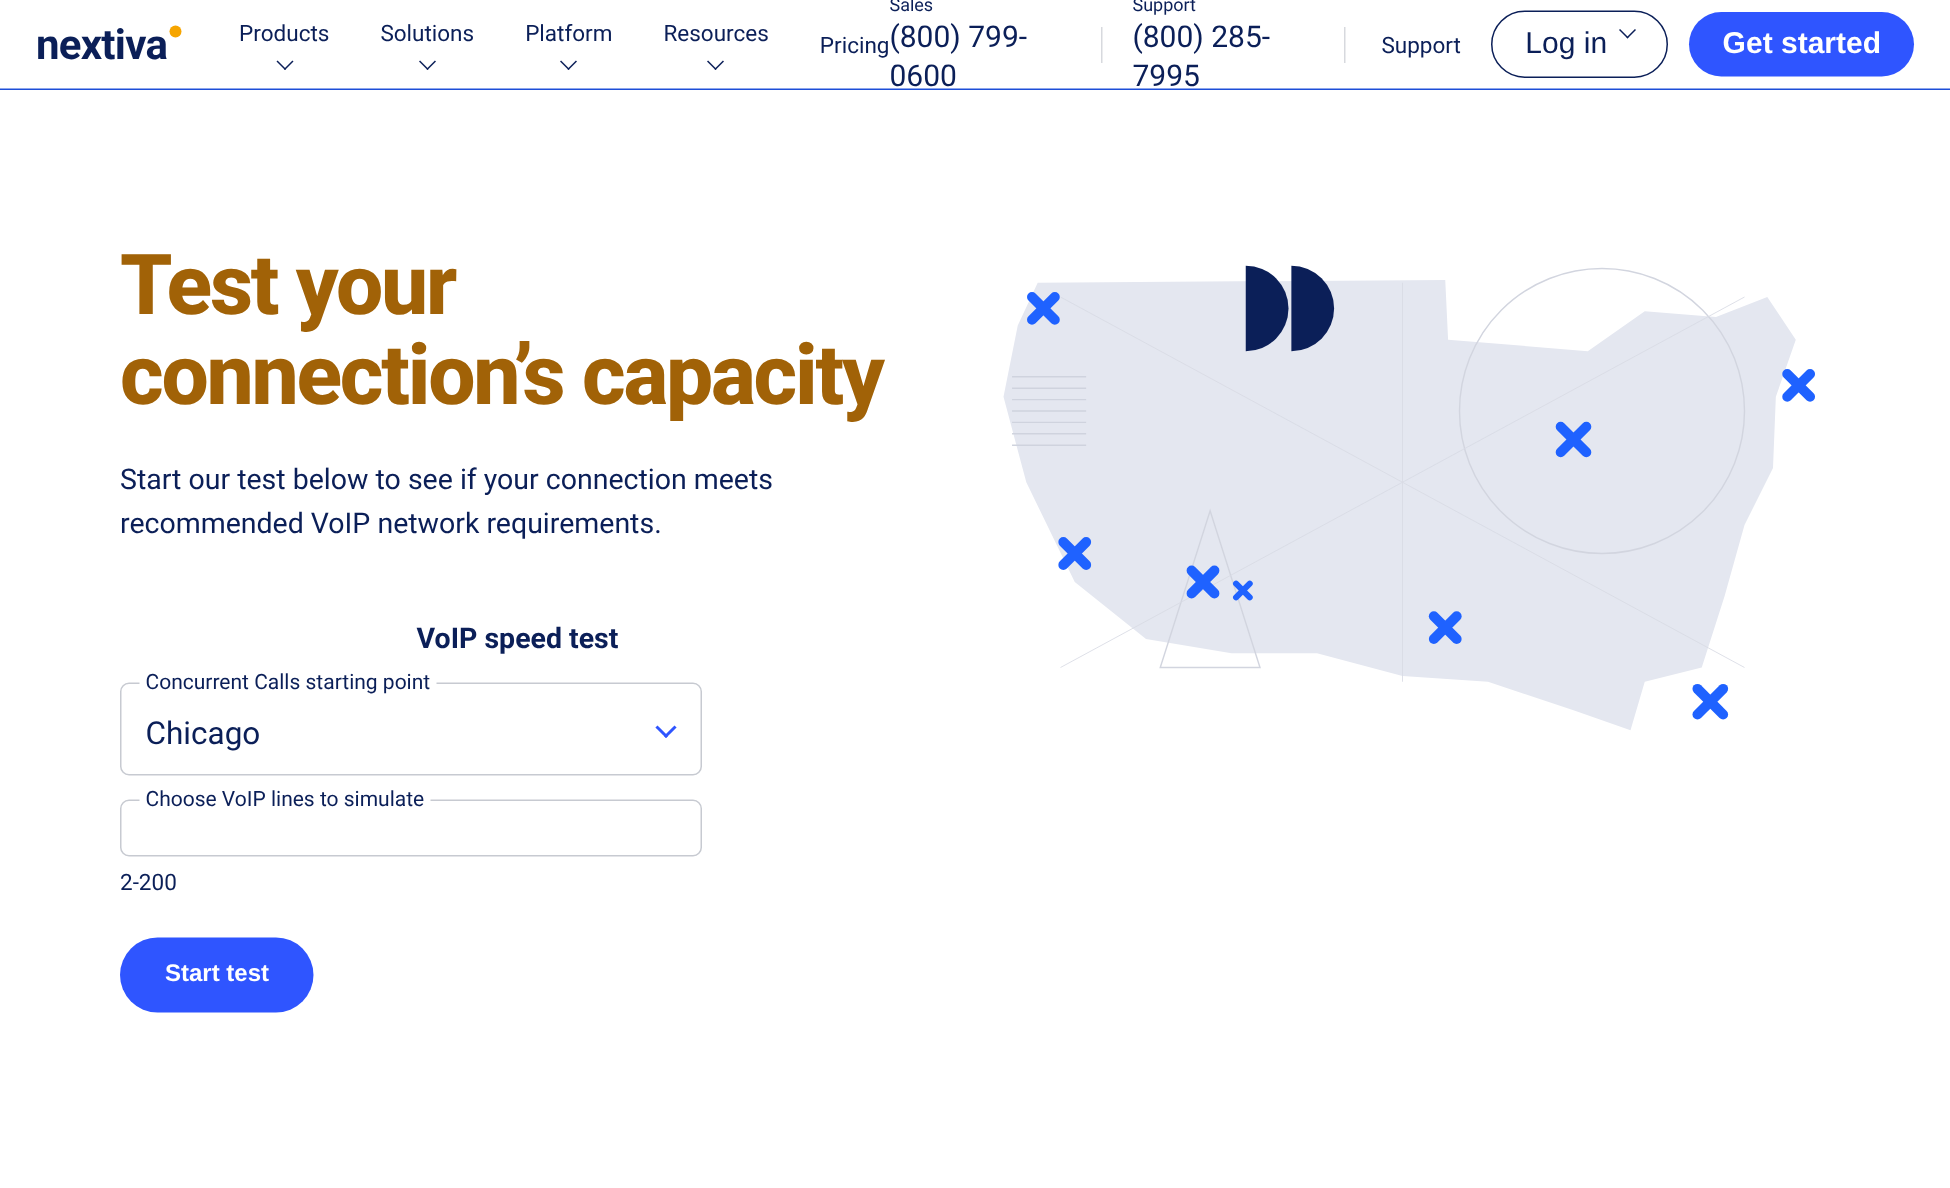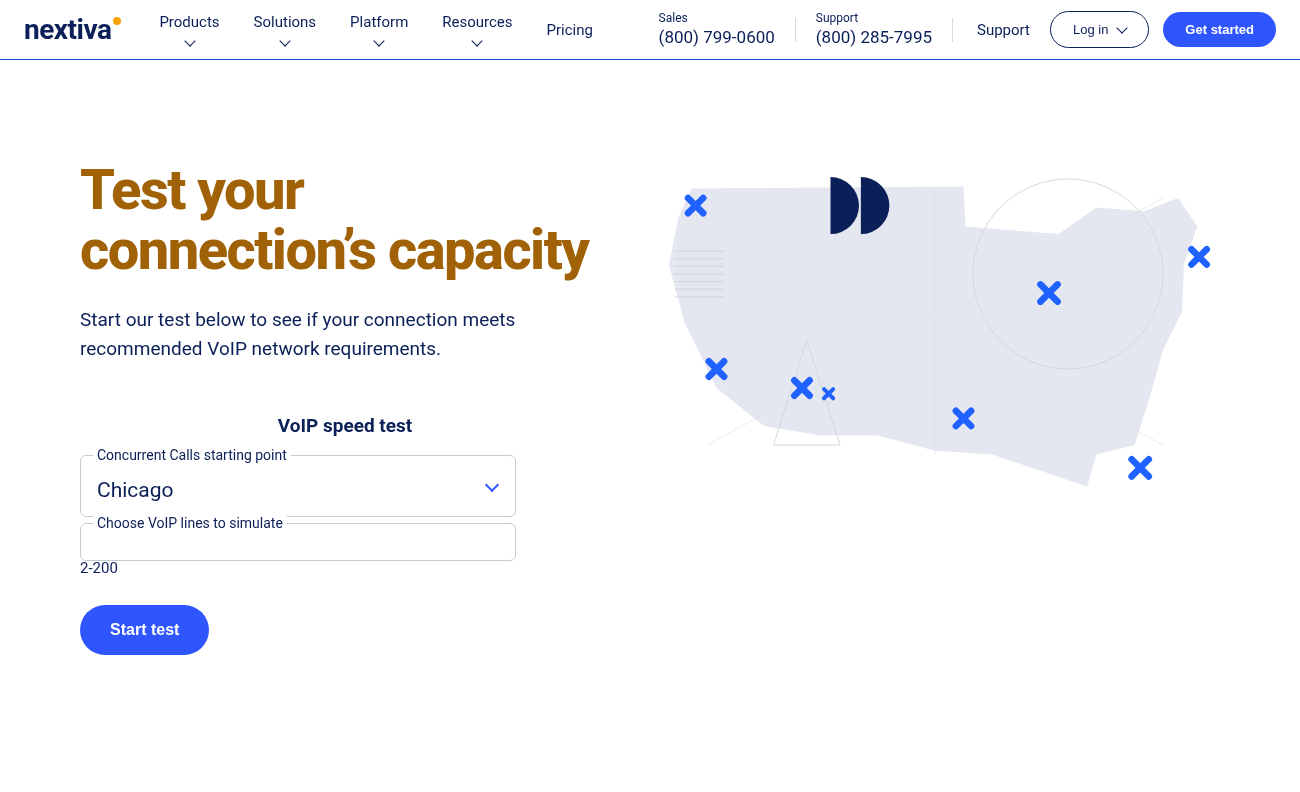--- a/index.html
+++ b/index.html
@@ -61,34 +61,34 @@
     display: flex;
     align-items: center;
     gap: 20px;
     margin-right: 24px;
   }
   .contact {
     font-size: 12px;
     line-height: 1.3;
     color: #0b1f58;
   }
-  .contact .num { font-size: 17px; }
+  .contact .num { font-size: 20px; }
   .vdiv {
     width: 1px; height: 24px; background: #d7d9de;
   }
   .support-link {
     font-size: 15px; color: #0b1f58; cursor: pointer;
     margin-right: 20px;
   }
   .btn {
     display: inline-flex;
-    align-items: center;
+    align-items: flex-start;
     justify-content: center;
     border-radius: 28px;
-    font-size: 13px;
+    font-size: 20px;
     font-weight: 500;
     padding: 10px 22px;
     cursor: pointer;
     white-space: nowrap;
   }
   .btn-outline {
     border: 1.5px solid #0b1f58;
     background: #fff;
     color: #0b1f58;
     gap: 10px;
@@ -126,22 +126,22 @@
     font-size: 19px;
     font-weight: 700;
     margin-bottom: 18px;
     text-align: center;
   }
   .field {
     position: relative;
     border: 1px solid #c7cad1;
     border-radius: 6px;
     padding: 22px 16px 14px 16px;
-    margin-bottom: 6px;
-    width: 436px;
+    margin-bottom: 16px;
+    width: 388px;
   }
   .field-label {
     position: absolute;
     top: -9px;
     left: 12px;
     background: #fff;
     padding: 0 4px;
     font-size: 14px;
     color: #0b1f58;
   }

